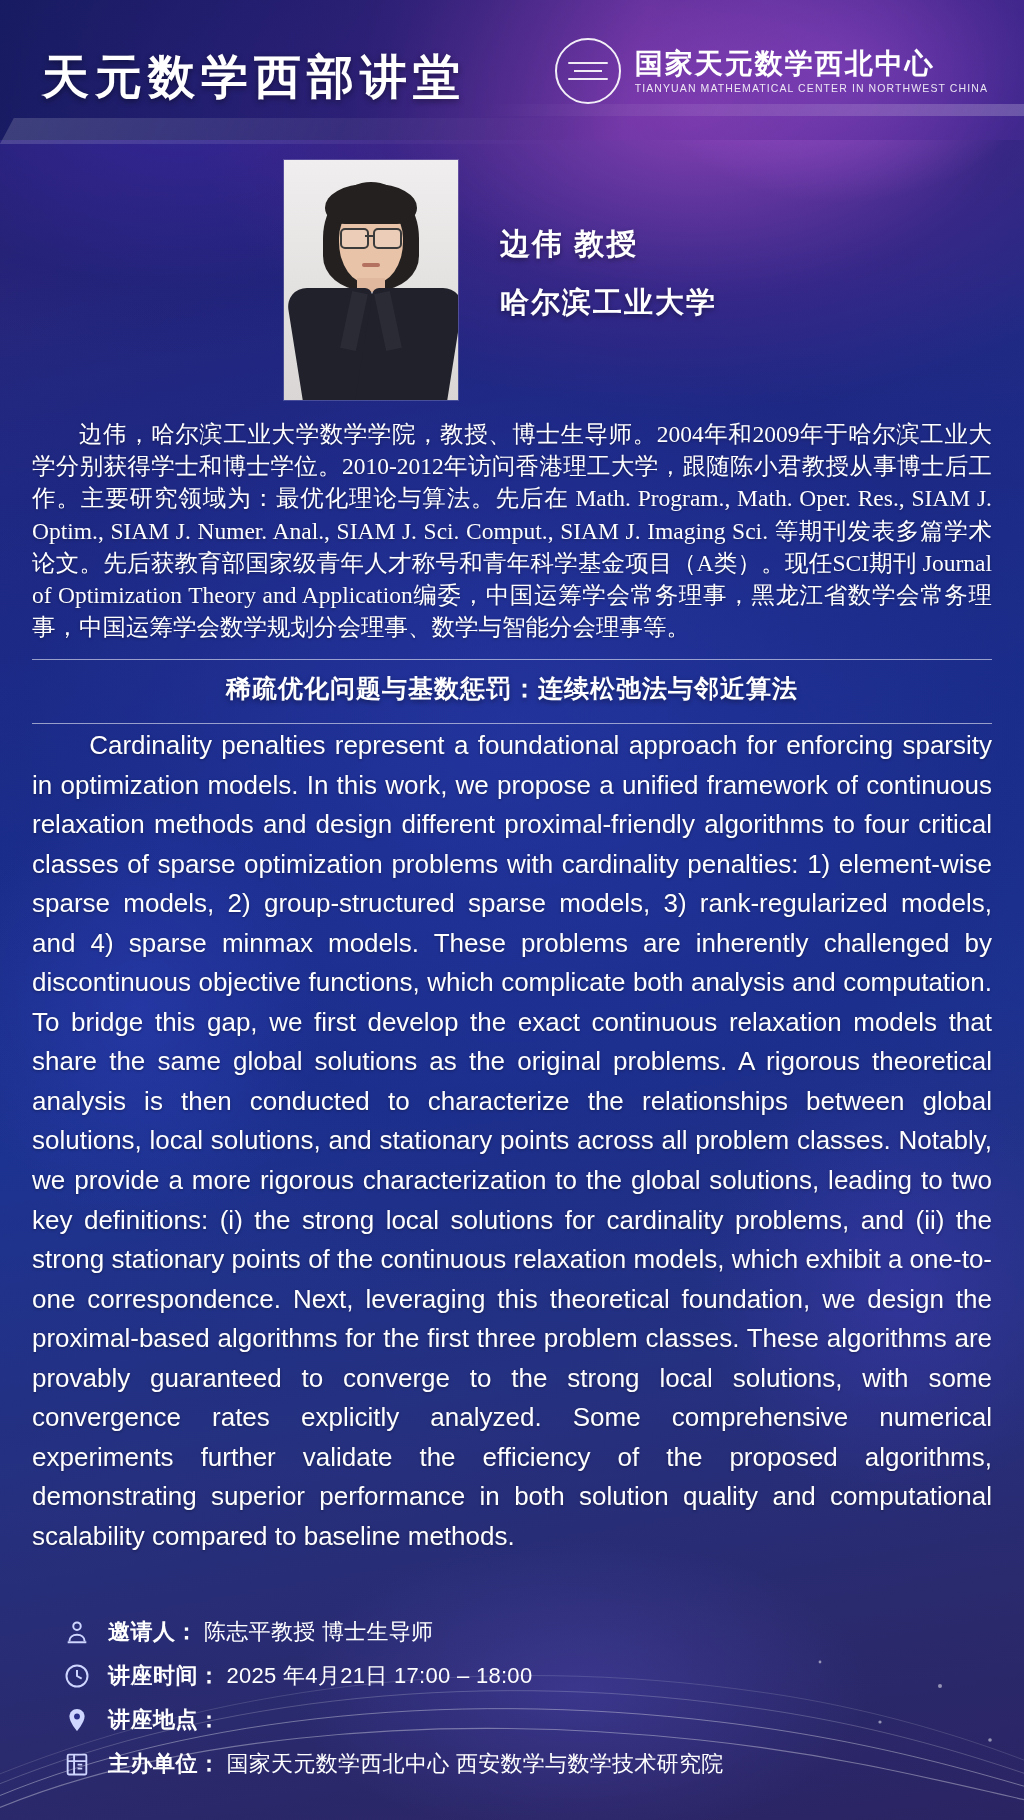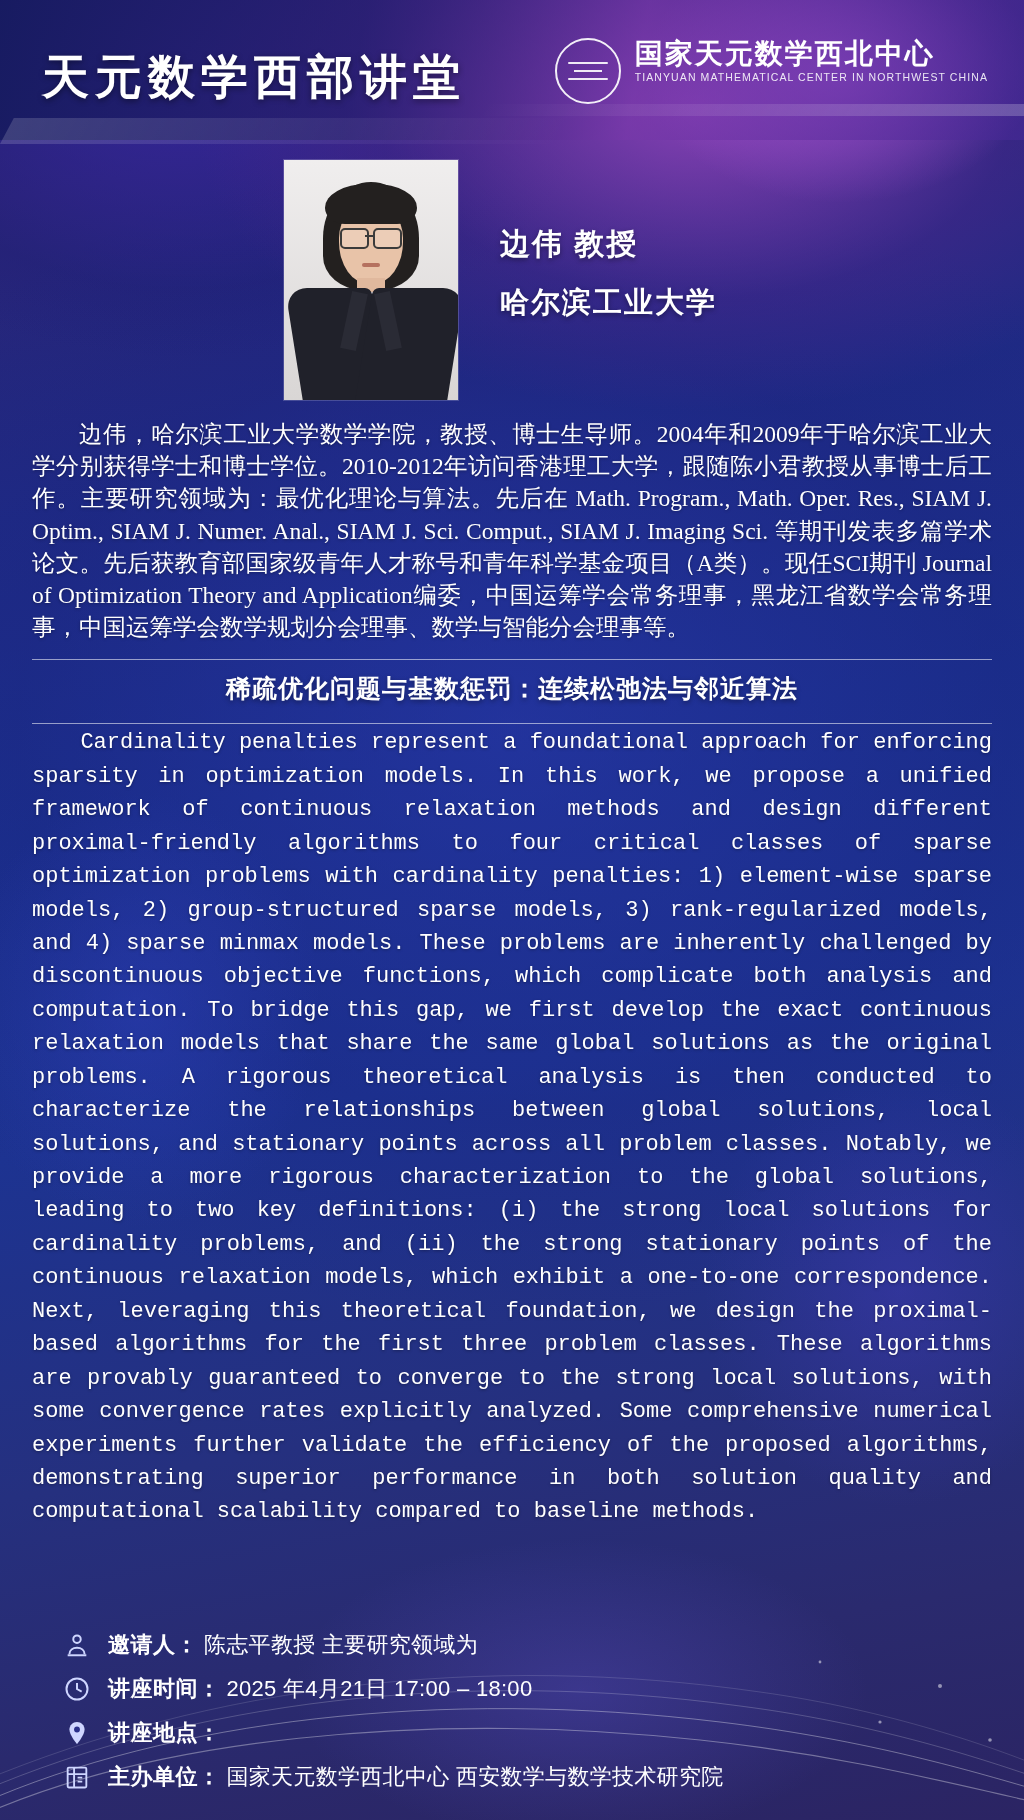--- a/index.html
+++ b/index.html
@@ -75,21 +75,21 @@
     font-size: 47px;
     letter-spacing: 6px;
     color: #ffffff;
     text-shadow: 0 2px 6px rgba(0,0,0,0.45);
     white-space: nowrap;
   }
   .center-logo {
     position: absolute;
     right: 36px; top: 38px;
     display: flex;
-    align-items: flex-start;
+    align-items: center;
     gap: 14px;
   }
   .logo-mark {
     width: 62px; height: 62px;
     border-radius: 50%;
     border: 2px solid rgba(255,255,255,0.92);
     position: relative;
     flex: none;
   }
   .logo-mark::before,
@@ -220,34 +220,34 @@
   .talk-title {
     font-family: Liberation Serif, serif;
     font-weight: bold;
     font-size: 25px;
     text-align: center;
     letter-spacing: 1px;
     padding: 12px 0 12px 0;
     text-shadow: 0 2px 5px rgba(0,0,0,.4);
   }
   .abstract {
-    font-family: Liberation Mono, monospace;
-    font-size: 22px;
+    font-family: Liberation Sans, sans-serif;
+    font-size: 26px;
     line-height: 1.52;
     text-align: justify;
     text-indent: 2.2em;
     padding: 2px 12px 0 12px;
     text-shadow: 0 1px 3px rgba(0,0,0,.35);
   }
 
   
   .footer {
     position: absolute;
     left: 60px;
-    bottom: 18px;
+    bottom: 31px;
     width: 904px;
   }
   .inforow {
     display: flex;
     align-items: center;
     height: 37px;
     margin-bottom: 7px;
     color: #ffffff;
   }
   .inforow .ico {
@@ -359,21 +359,21 @@
 
     <div class="inforow">
       <span class="ico">
         <svg width="28" height="28" viewBox="0 0 24 24" fill="none" stroke="currentColor" stroke-width="1.7">
           <circle cx="12" cy="7" r="3.2"></circle>
           <path d="M5.5 20c0-3.6 2.9-5.6 6.5-5.6s6.5 2 6.5 5.6"></path>
           <path d="M4 20.8h16"></path>
         </svg>
       </span>
       <span class="label">邀请人：</span>
-      <span class="value">陈志平教授  主要研究领域为</span>
+      <span class="value">陈志平教授  博士生导师</span>
     </div>
 
     <div class="inforow">
       <span class="ico">
         <svg width="28" height="28" viewBox="0 0 24 24" fill="none" stroke="currentColor" stroke-width="1.7">
           <circle cx="12" cy="12" r="9"></circle>
           <path d="M12 6.8V12l4 2.3"></path>
         </svg>
       </span>
       <span class="label">讲座时间：</span>

